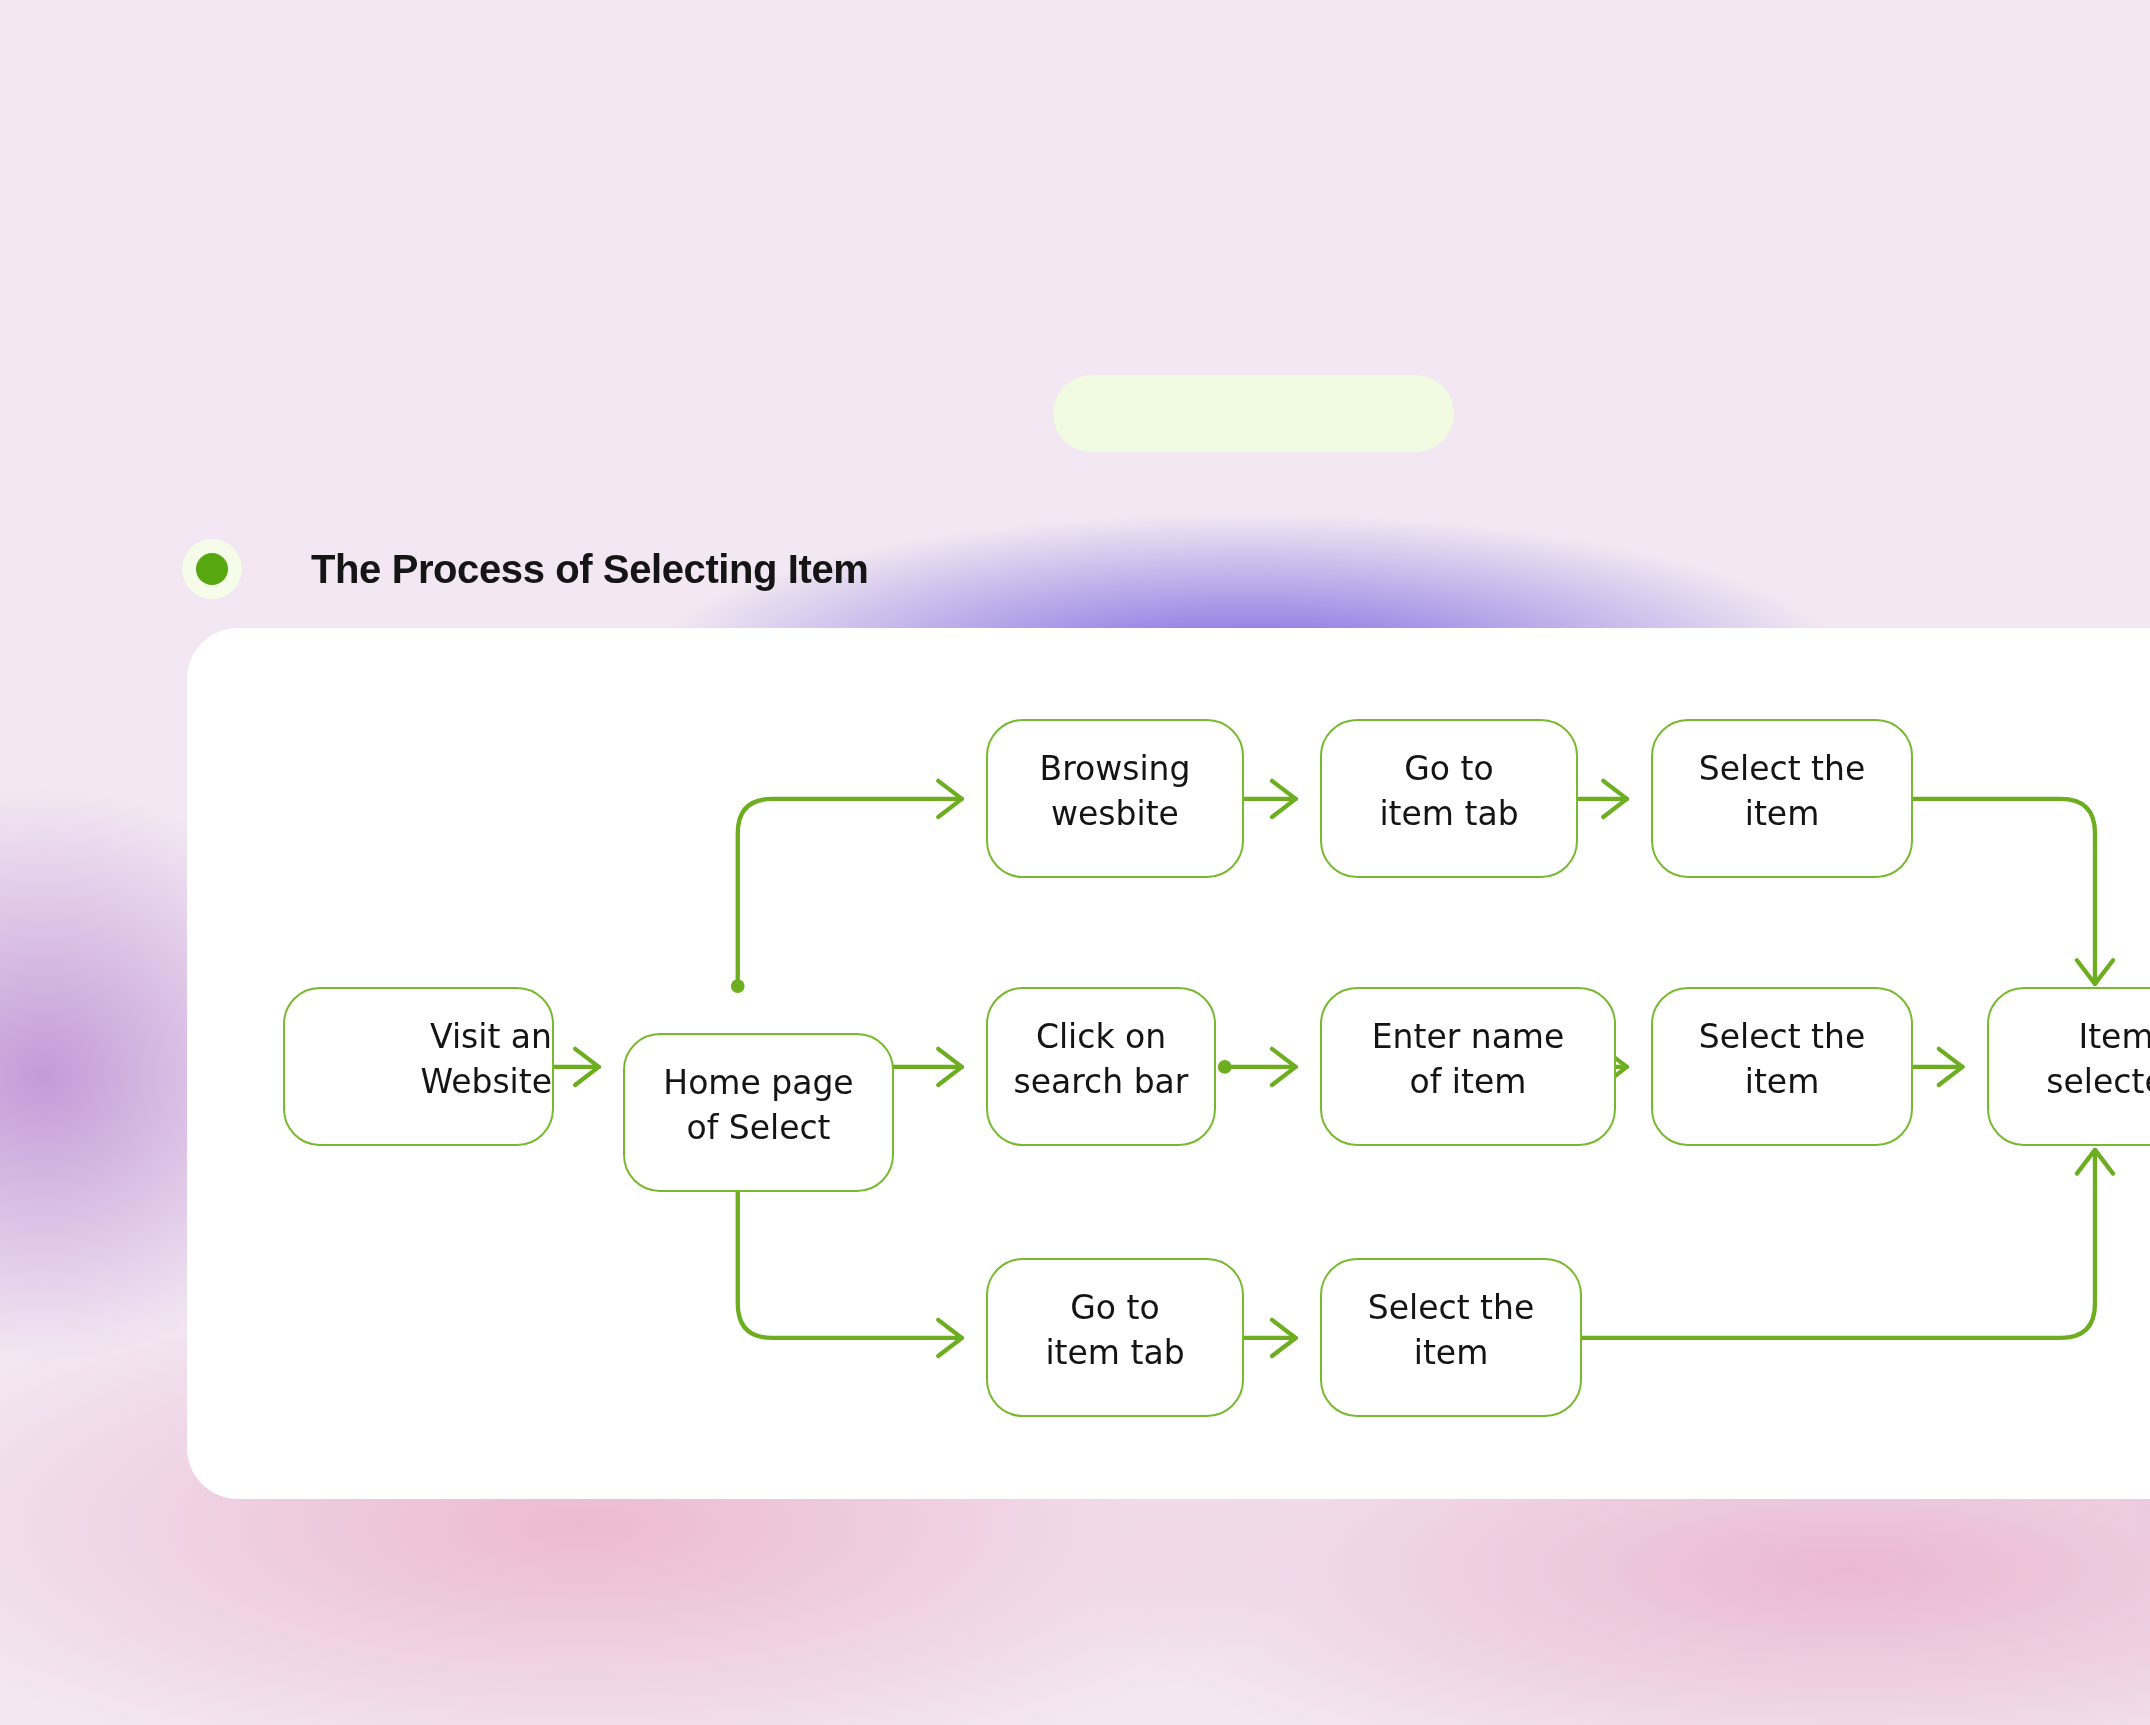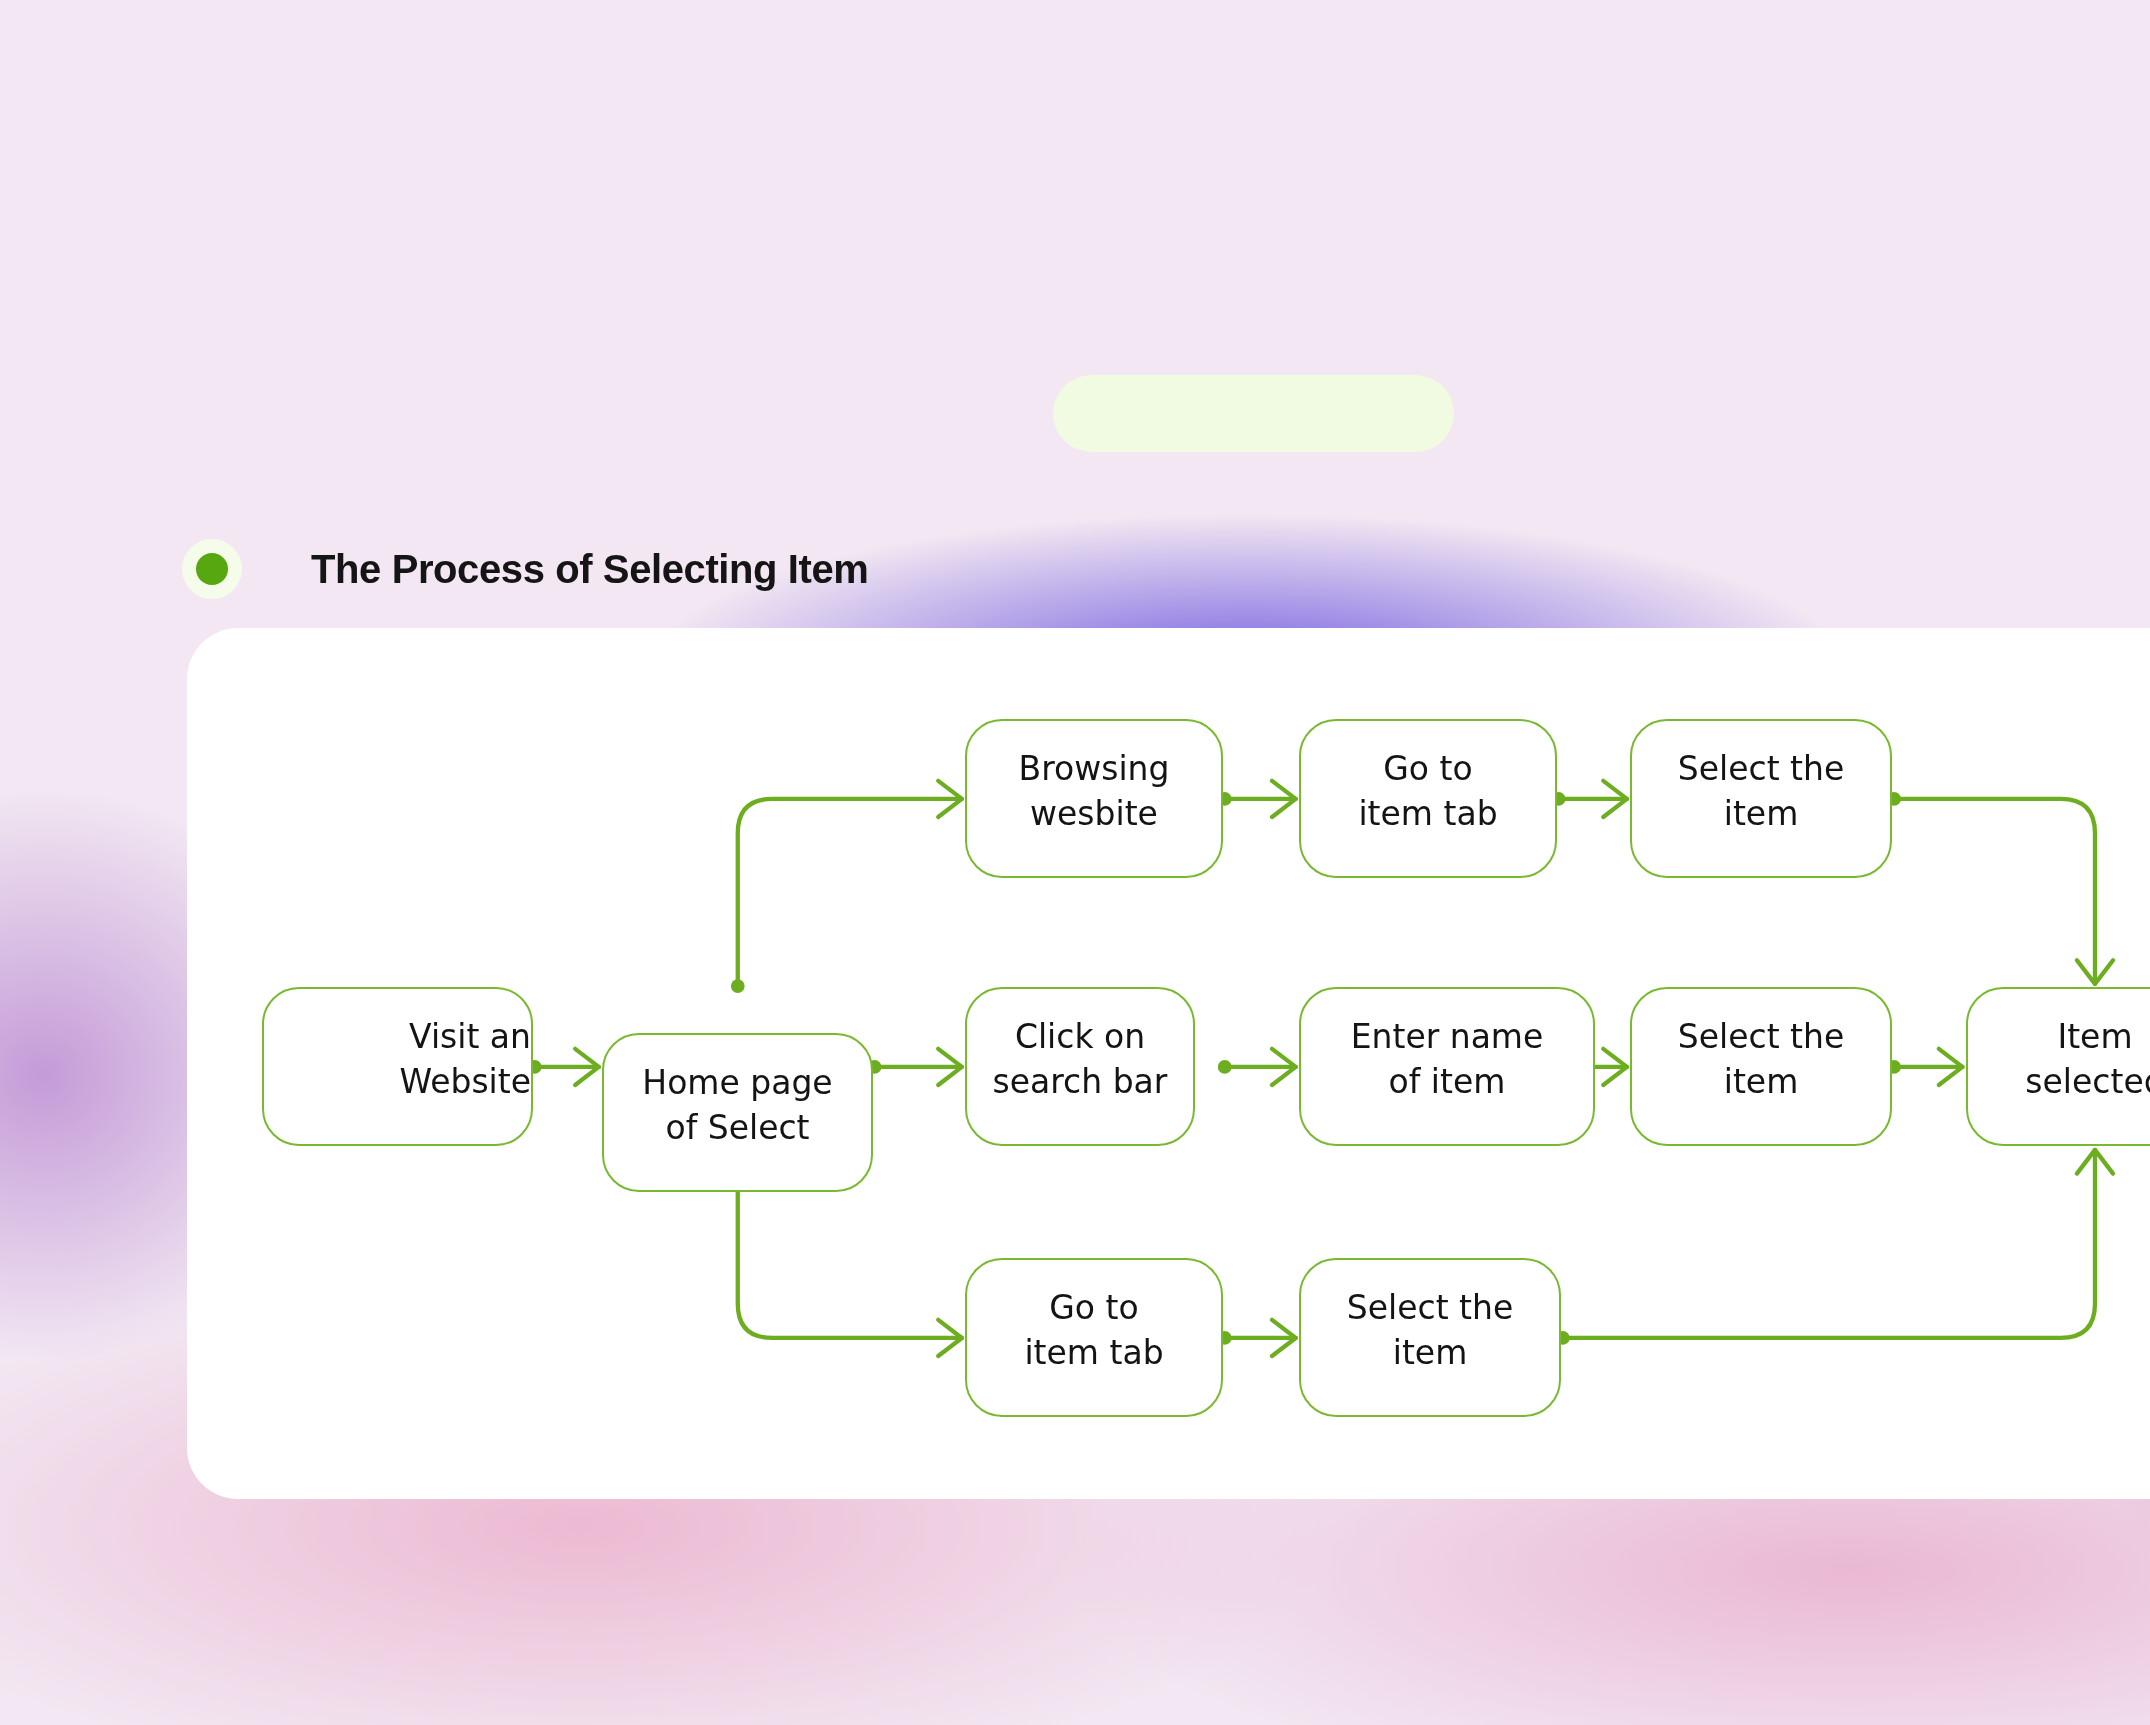--- a/index.html
+++ b/index.html
@@ -42,20 +42,21 @@
   .card{
     position:absolute;left:187px;top:628px;width:2087px;height:871px;
     background:#ffffff;border-radius:51px;
   }
   .flow-node{
     position:absolute;box-sizing:border-box;background:#ffffff;
     border:2.6px solid #78b92f;border-radius:37px;
     display:flex;flex-direction:column;align-items:center;justify-content:center;
     text-align:center;color:#141414;font-size:33px;line-height:1.36;
     padding-bottom:14px;
+    margin-left:21px;
   }
   .flow-svg{position:absolute;left:0;top:0;width:2409px;height:1726px;}
 </style>
 </head>
 <body>
 
 <div class="stage">
   <div class="title-pill"></div>
 
   <div class="bullet-halo">

